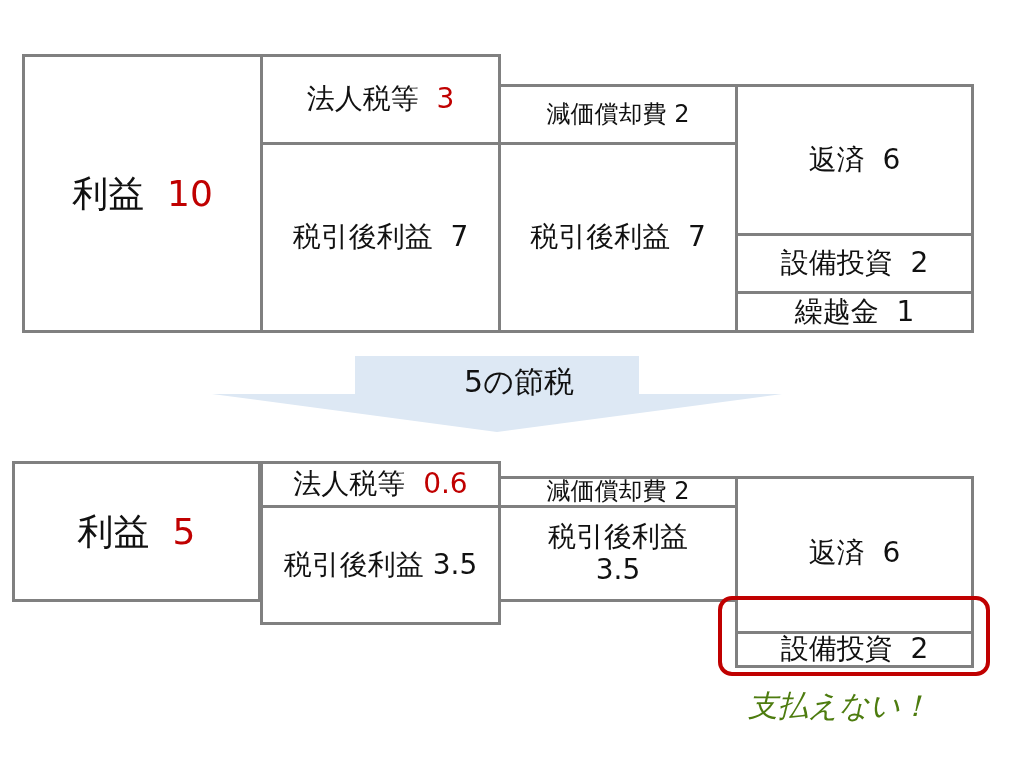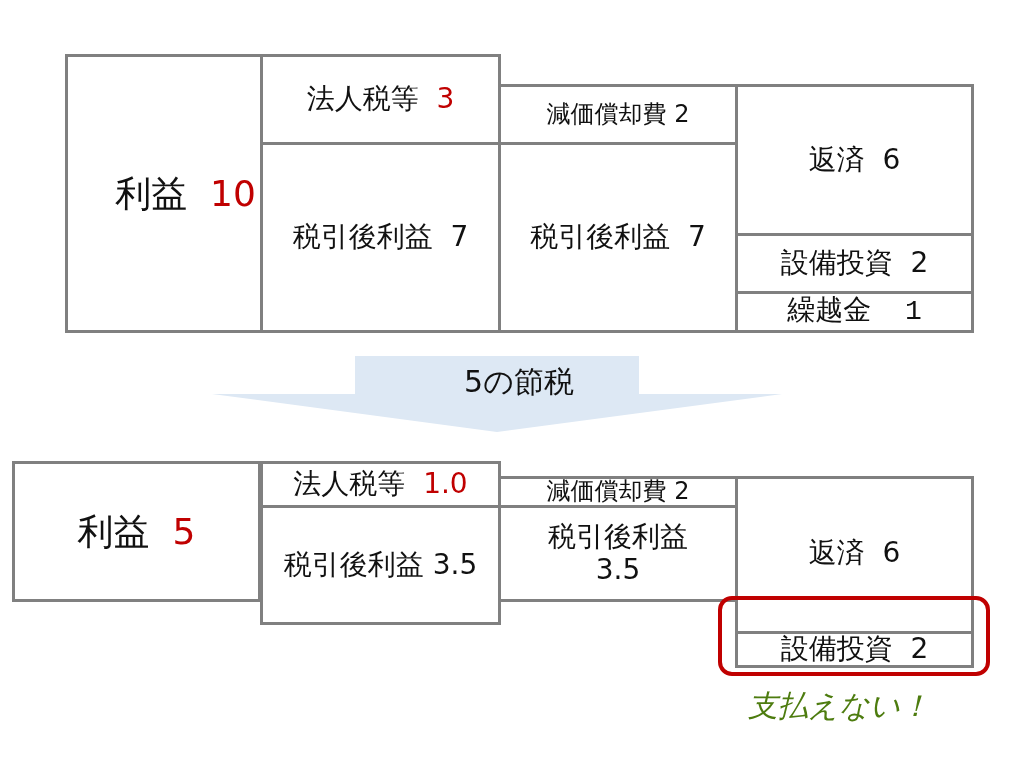--- a/index.html
+++ b/index.html
@@ -13,57 +13,57 @@
   .arrow-text { position:absolute; left:355px; top:362px; width:284px; text-align:center;
                 font-size:30px; color:#111;margin-left:22px; }
   .callout { position:absolute; left:718px; top:596px; width:272px; height:80px; box-sizing:border-box;
              border:4px solid #c00000; border-radius:14px; }
   .warn { position:absolute; left:748px; top:686px; font-size:30px; color:#4d7c0f; white-space:nowrap;font-style:italic; }
 </style>
 </head>
 <body>
 
 <div>
-  <div class="box" style="left:22px;top:54px;width:241px;height:279px;font-size:36px;margin-left:43px;">
+  <div class="box" style="left:22px;top:54px;width:241px;height:279px;font-size:36px;">
     <span class="lbl"><span>利益</span>&nbsp;&nbsp;<span class="red">10</span></span>
   </div>
   <div class="box" style="left:260px;top:54px;width:241px;height:91px;font-size:28px;">
     <span class="lbl"><span>法人税等</span>&nbsp;&nbsp;<span class="red">3</span></span>
   </div>
   <div class="box" style="left:260px;top:142px;width:241px;height:191px;font-size:28px;">
     <span class="lbl"><span>税引後利益</span>&nbsp;&nbsp;<span>7</span></span>
   </div>
   <div class="box" style="left:498px;top:84px;width:240px;height:61px;font-size:24px;">
     <span class="lbl"><span>減価償却費</span> <span>2</span></span>
   </div>
   <div class="box" style="left:498px;top:142px;width:240px;height:191px;font-size:28px;">
     <span class="lbl"><span>税引後利益</span>&nbsp;&nbsp;<span>7</span></span>
   </div>
   <div class="box" style="left:735px;top:84px;width:239px;height:152px;font-size:28px;">
     <span class="lbl"><span>返済</span>&nbsp;&nbsp;<span>6</span></span>
   </div>
   <div class="box" style="left:735px;top:233px;width:239px;height:61px;font-size:28px;">
     <span class="lbl"><span>設備投資</span>&nbsp;&nbsp;<span>2</span></span>
   </div>
-  <div class="box" style="left:735px;top:291px;width:239px;height:42px;font-size:28px;font-family:Liberation Mono, monospace;">
+  <div class="box" style="left:735px;top:291px;width:239px;height:42px;font-size:28px;">
     <span class="lbl"><span>繰越金</span>&nbsp;&nbsp;<span>1</span></span>
   </div>
 </div>
 
 <svg class="arrow" viewBox="0 0 570 78">
   <polygon points="143,0 427,0 427,38 570,38 285,76 0,38 143,38" fill="#dde8f4"></polygon>
 </svg>
 <div class="arrow-text">5の節税</div>
 
 <div>
   <div class="box" style="left:12px;top:461px;width:249px;height:141px;font-size:36px;">
     <span class="lbl"><span>利益</span>&nbsp;&nbsp;<span class="red">5</span></span>
   </div>
   <div class="box" style="left:260px;top:461px;width:241px;height:47px;font-size:28px;">
-    <span class="lbl"><span>法人税等</span>&nbsp;&nbsp;<span class="red">1.0</span></span>
+    <span class="lbl"><span>法人税等</span>&nbsp;&nbsp;<span class="red">0.6</span></span>
   </div>
   <div class="box" style="left:260px;top:505px;width:241px;height:120px;font-size:28px;">
     <span class="lbl"><span>税引後利益</span> <span>3.5</span></span>
   </div>
   <div class="box" style="left:498px;top:476px;width:240px;height:32px;font-size:24px;overflow:hidden;">
     <span class="lbl"><span>減価償却費</span> <span>2</span></span>
   </div>
   <div class="box" style="left:498px;top:505px;width:240px;height:97px;font-size:28px;flex-direction:column;">
     <span class="lbl">税引後利益</span>
     <span class="lbl">3.5</span>

